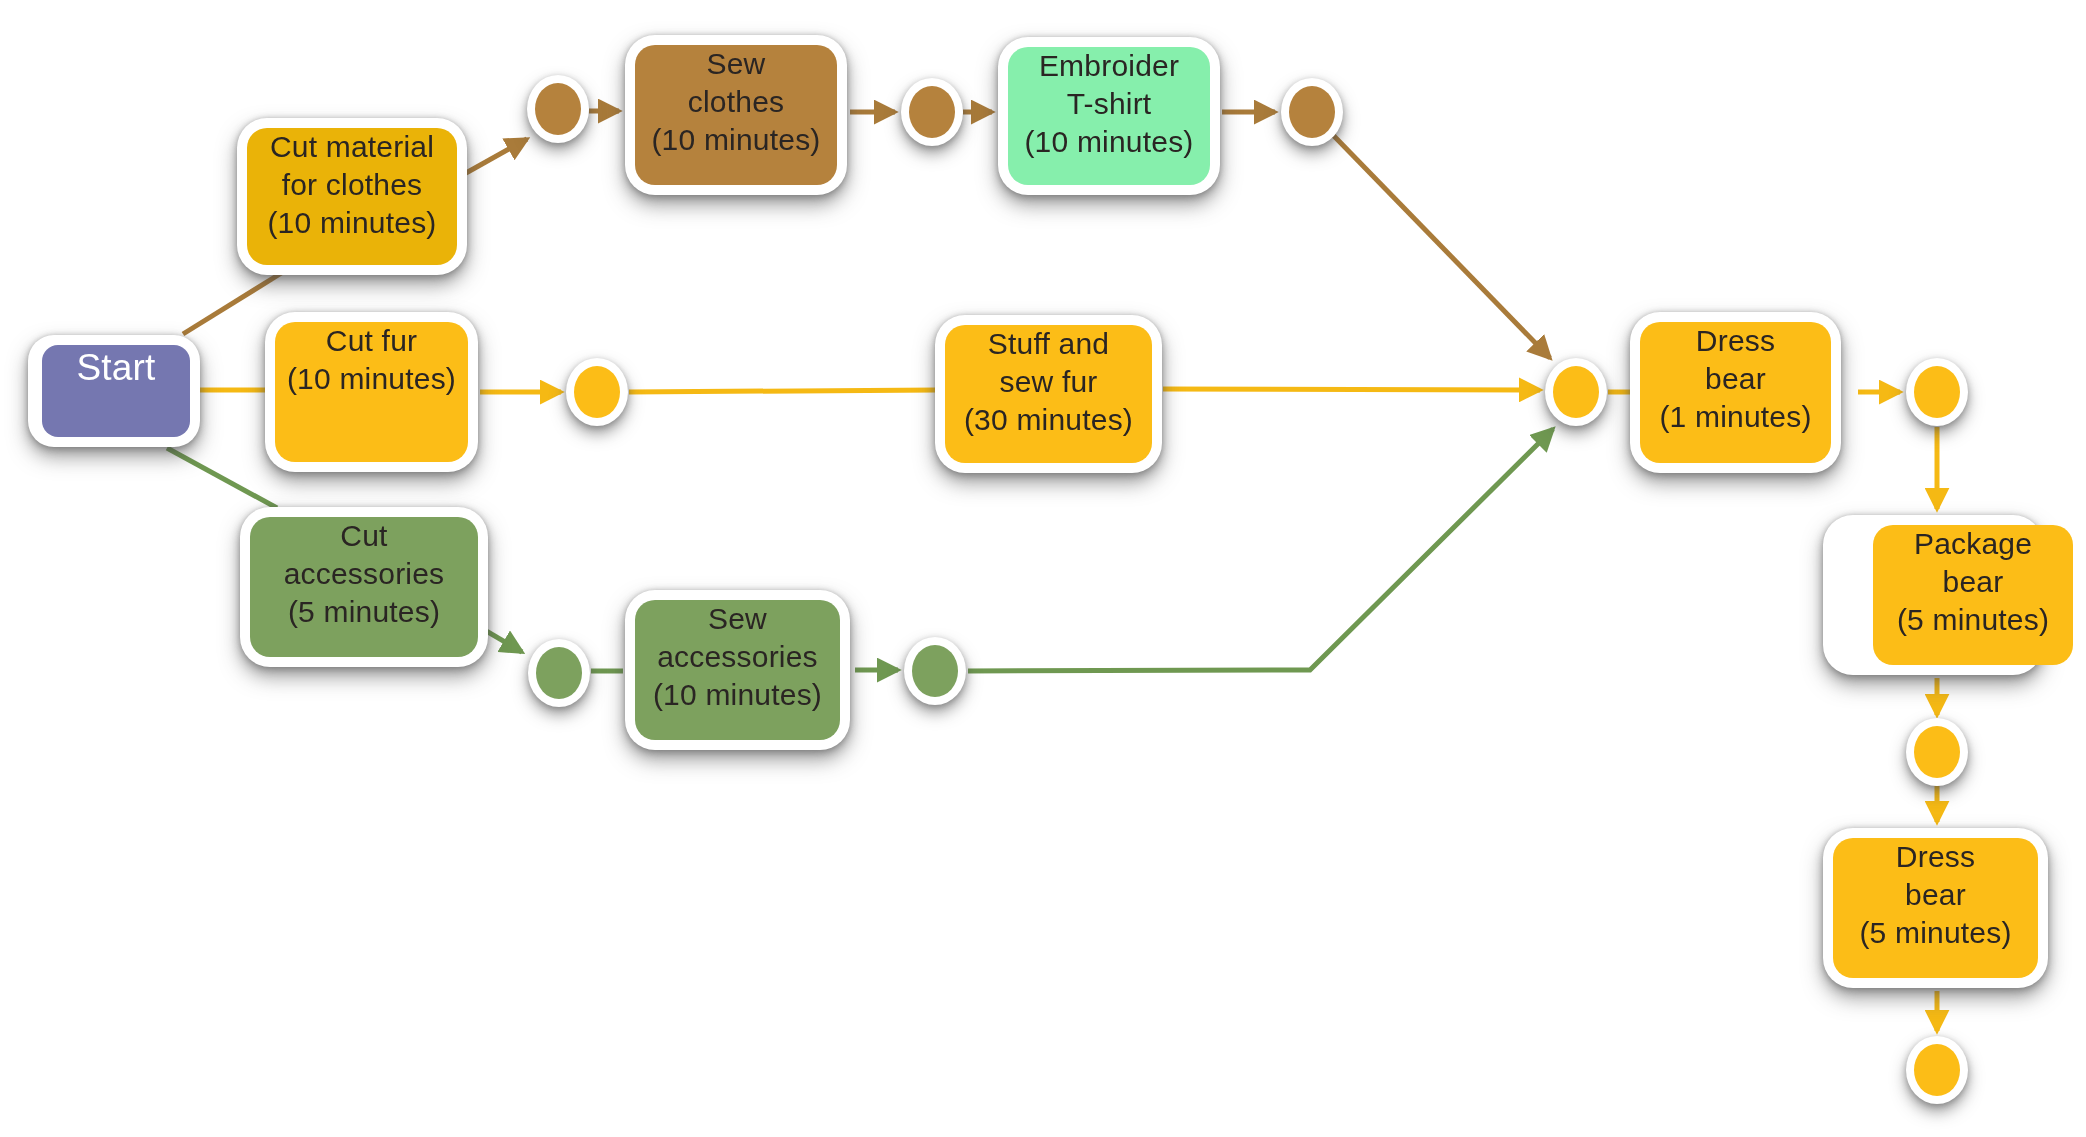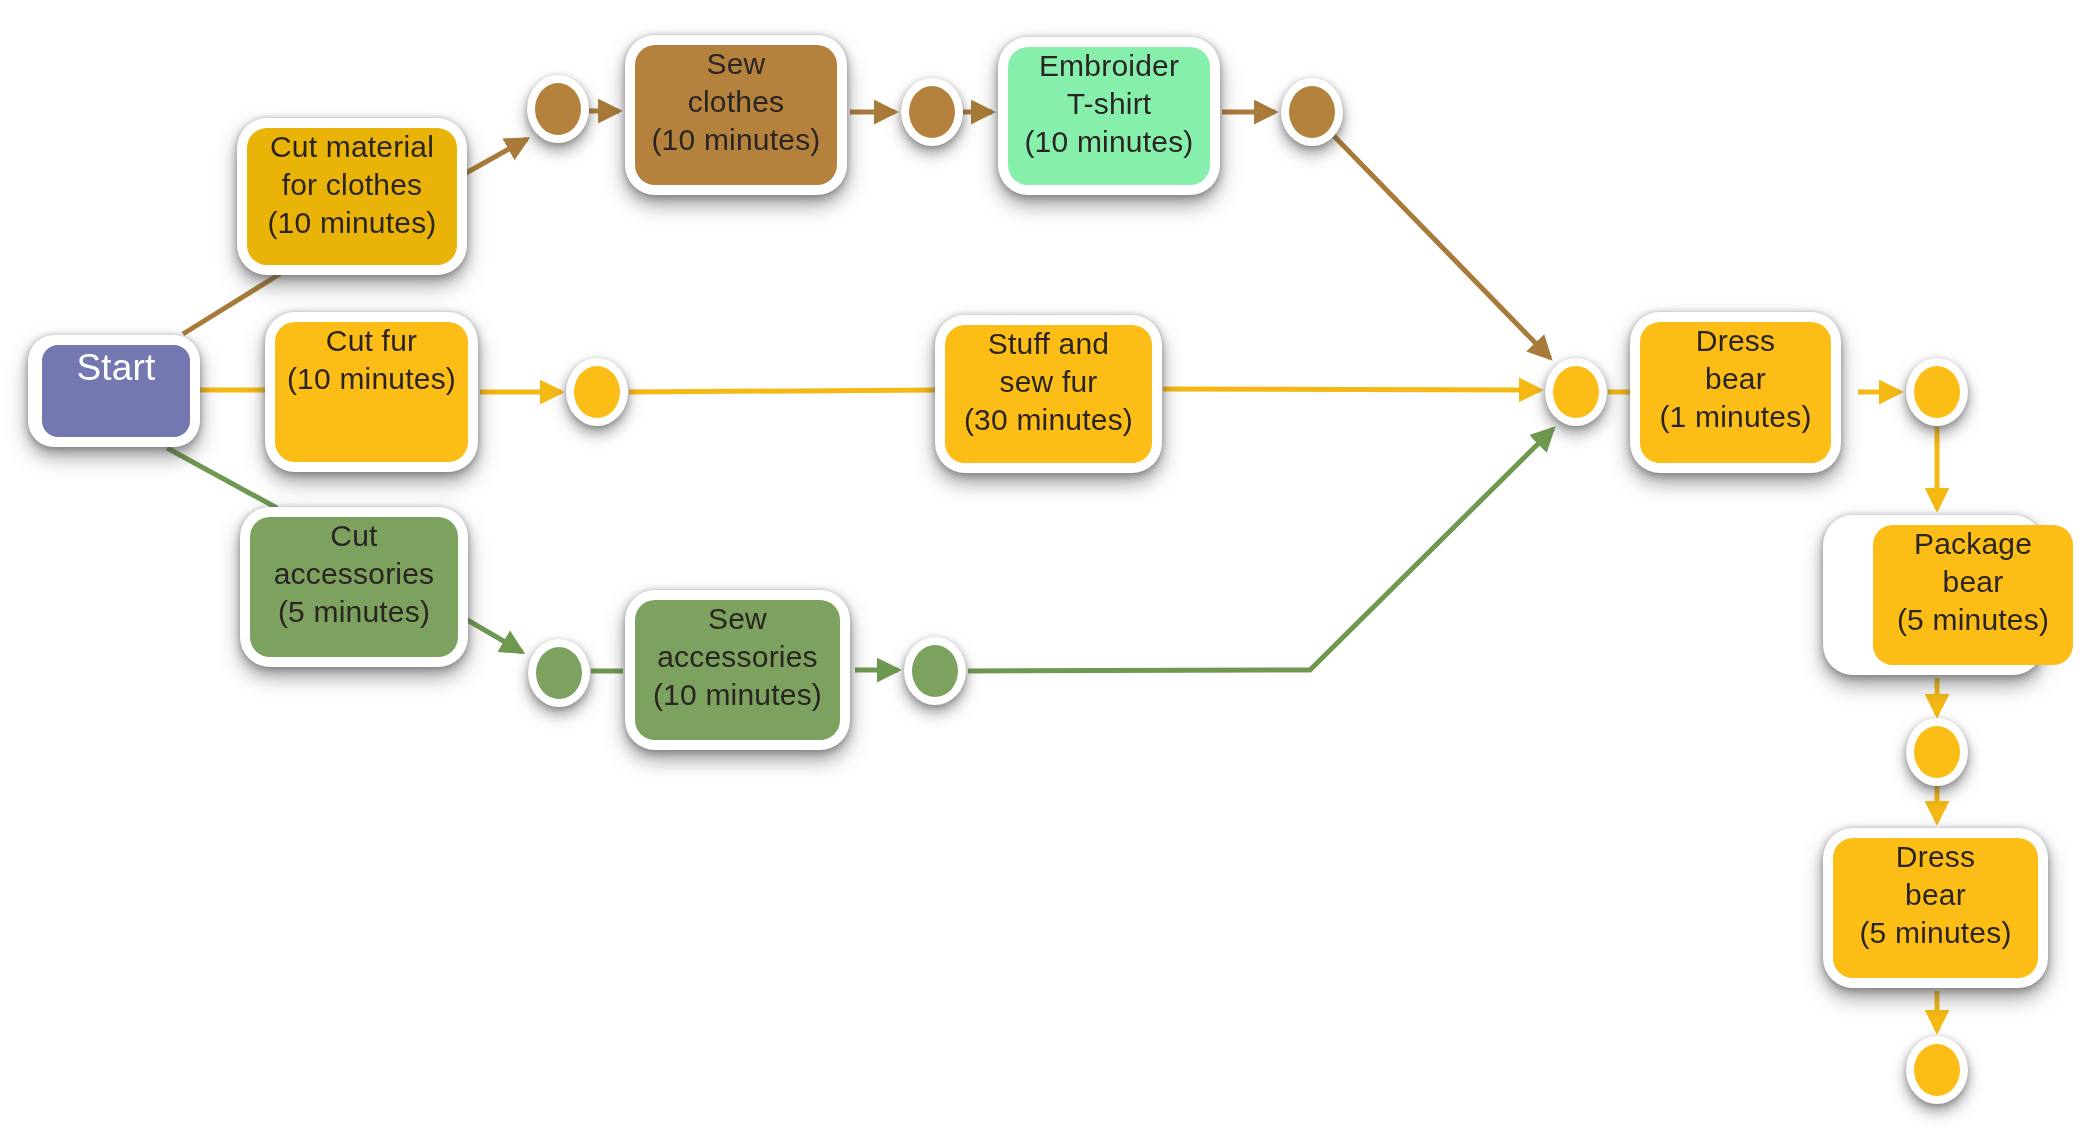--- a/index.html
+++ b/index.html
@@ -99,21 +99,21 @@
           <div class="task-label-line">(10 minutes)</div>
         </div>
       </div>
       <div class="task-box" style="left: 935px; top: 315px; width: 227px; height: 158px;">
         <div class="task-inner" style="background: rgb(252, 189, 23); color: rgb(42, 37, 35);">
           <div class="task-label-line">Stuff and</div>
           <div class="task-label-line">sew fur</div>
           <div class="task-label-line">(30 minutes)</div>
         </div>
       </div>
-      <div class="task-box" style="left: 240px; top: 507px; width: 228px; height: 160px; border-radius: 30px;">
+      <div class="task-box" style="left: 240px; top: 507px; width: 248px; height: 160px; border-radius: 30px;">
         <div class="task-inner" style="background: rgb(125, 161, 94); color: rgb(42, 37, 35);">
           <div class="task-label-line">Cut</div>
           <div class="task-label-line">accessories</div>
           <div class="task-label-line">(5 minutes)</div>
         </div>
       </div>
       <div class="task-box" style="left: 625px; top: 590px; width: 225px; height: 160px;">
         <div class="task-inner" style="background: rgb(125, 161, 94); color: rgb(42, 37, 35);">
           <div class="task-label-line">Sew</div>
           <div class="task-label-line">accessories</div>

